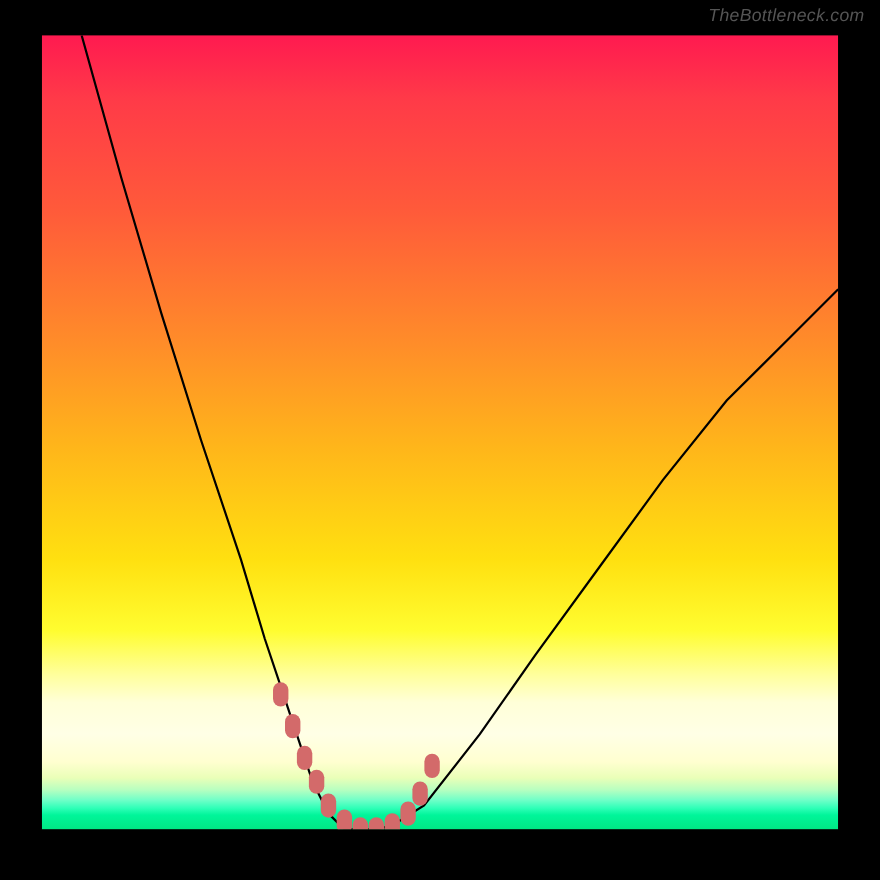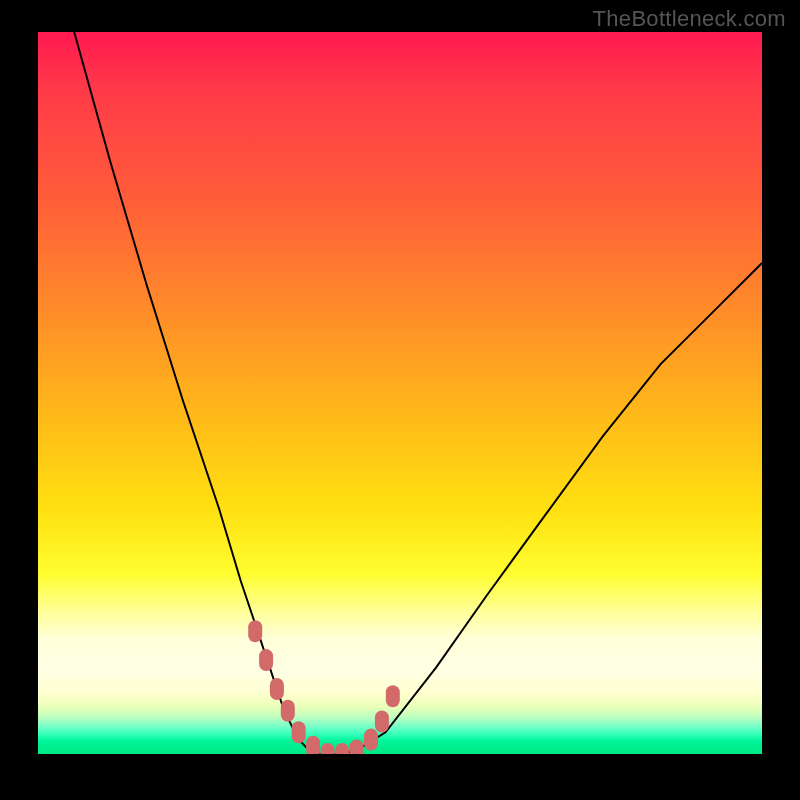--- a/index.html
+++ b/index.html
@@ -9,24 +9,25 @@
     background: #000;
     position: relative;
     font-family: Arial, Helvetica, sans-serif;
     overflow: hidden;
   }
   .watermark {
     position: absolute;
     top: 6px;
     right: 14px;
     color: #555;
-    font-size: 22px;
+    font-size: 16px;
     font-weight: 500;
     z-index: 5;
     letter-spacing: 0.3px;
+    font-style: italic;
   }
   .plot-area {
     position: absolute;
     left: 38px;
     top: 32px;
     width: 724px;
     height: 722px;
     overflow: hidden;
   }
   .gradient-bg {

